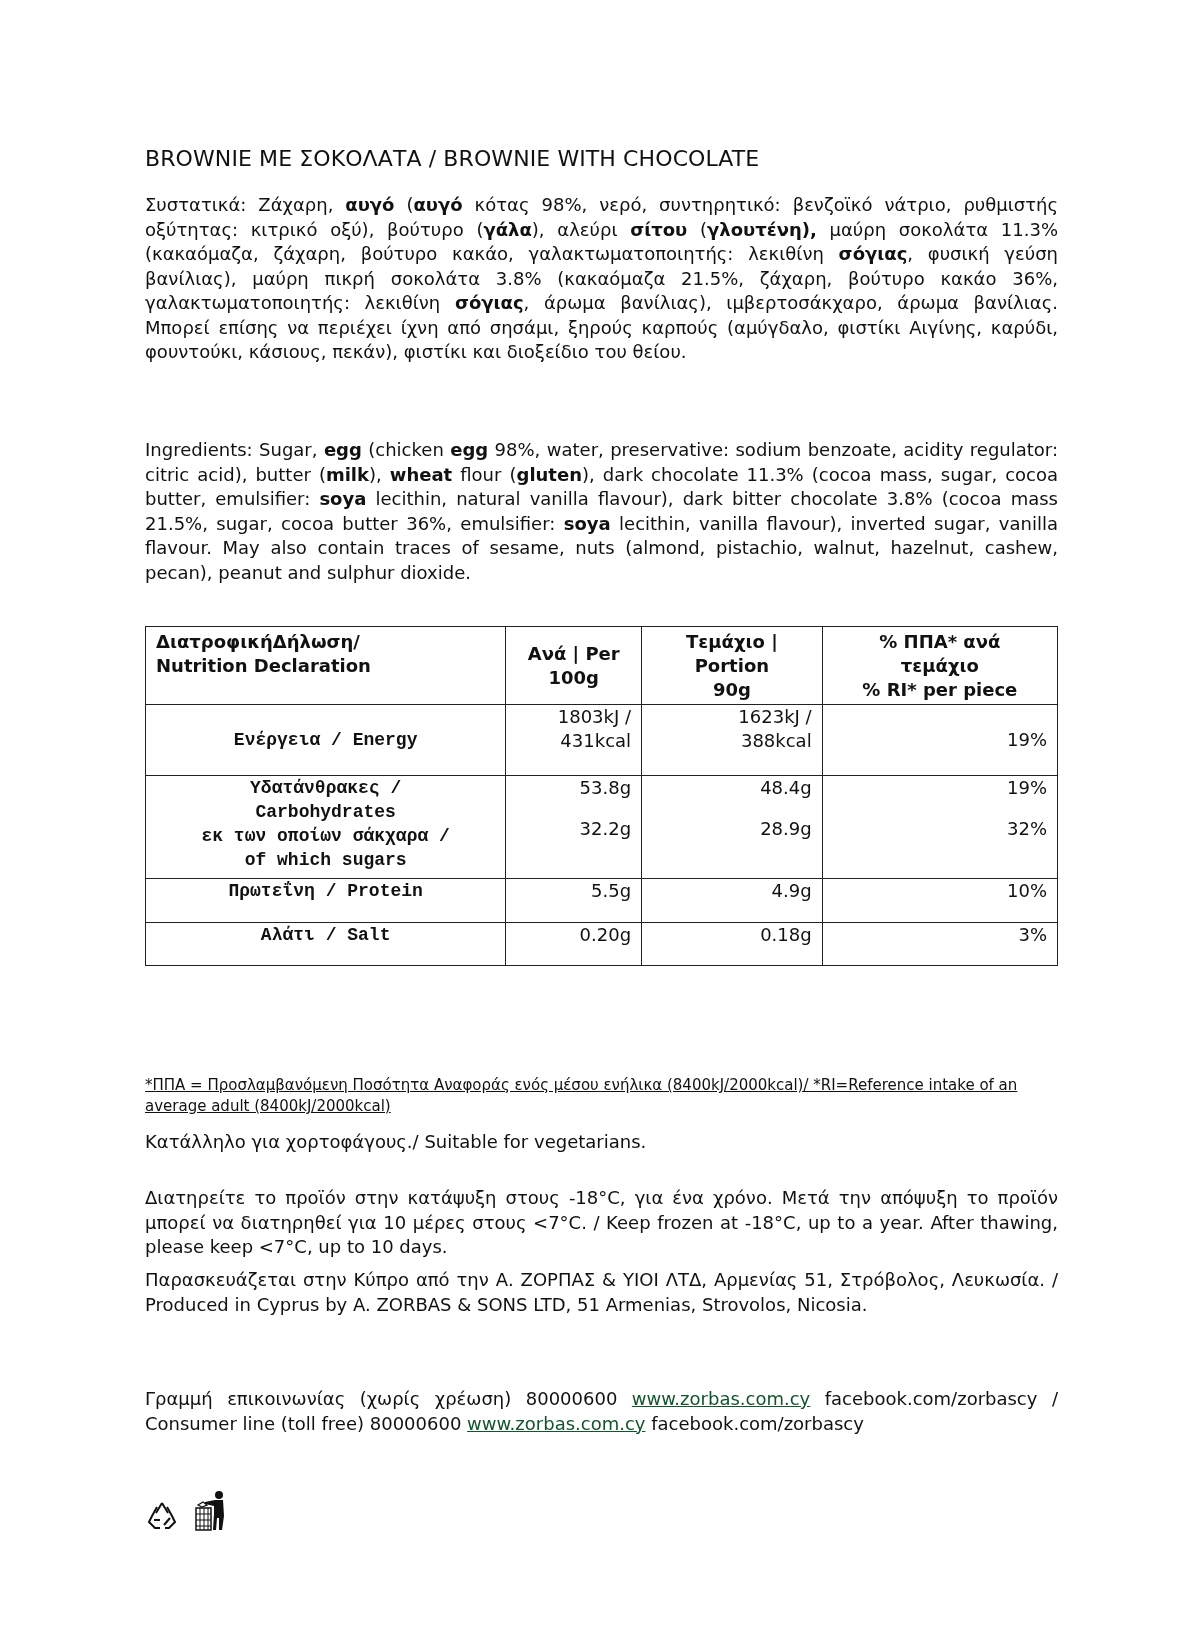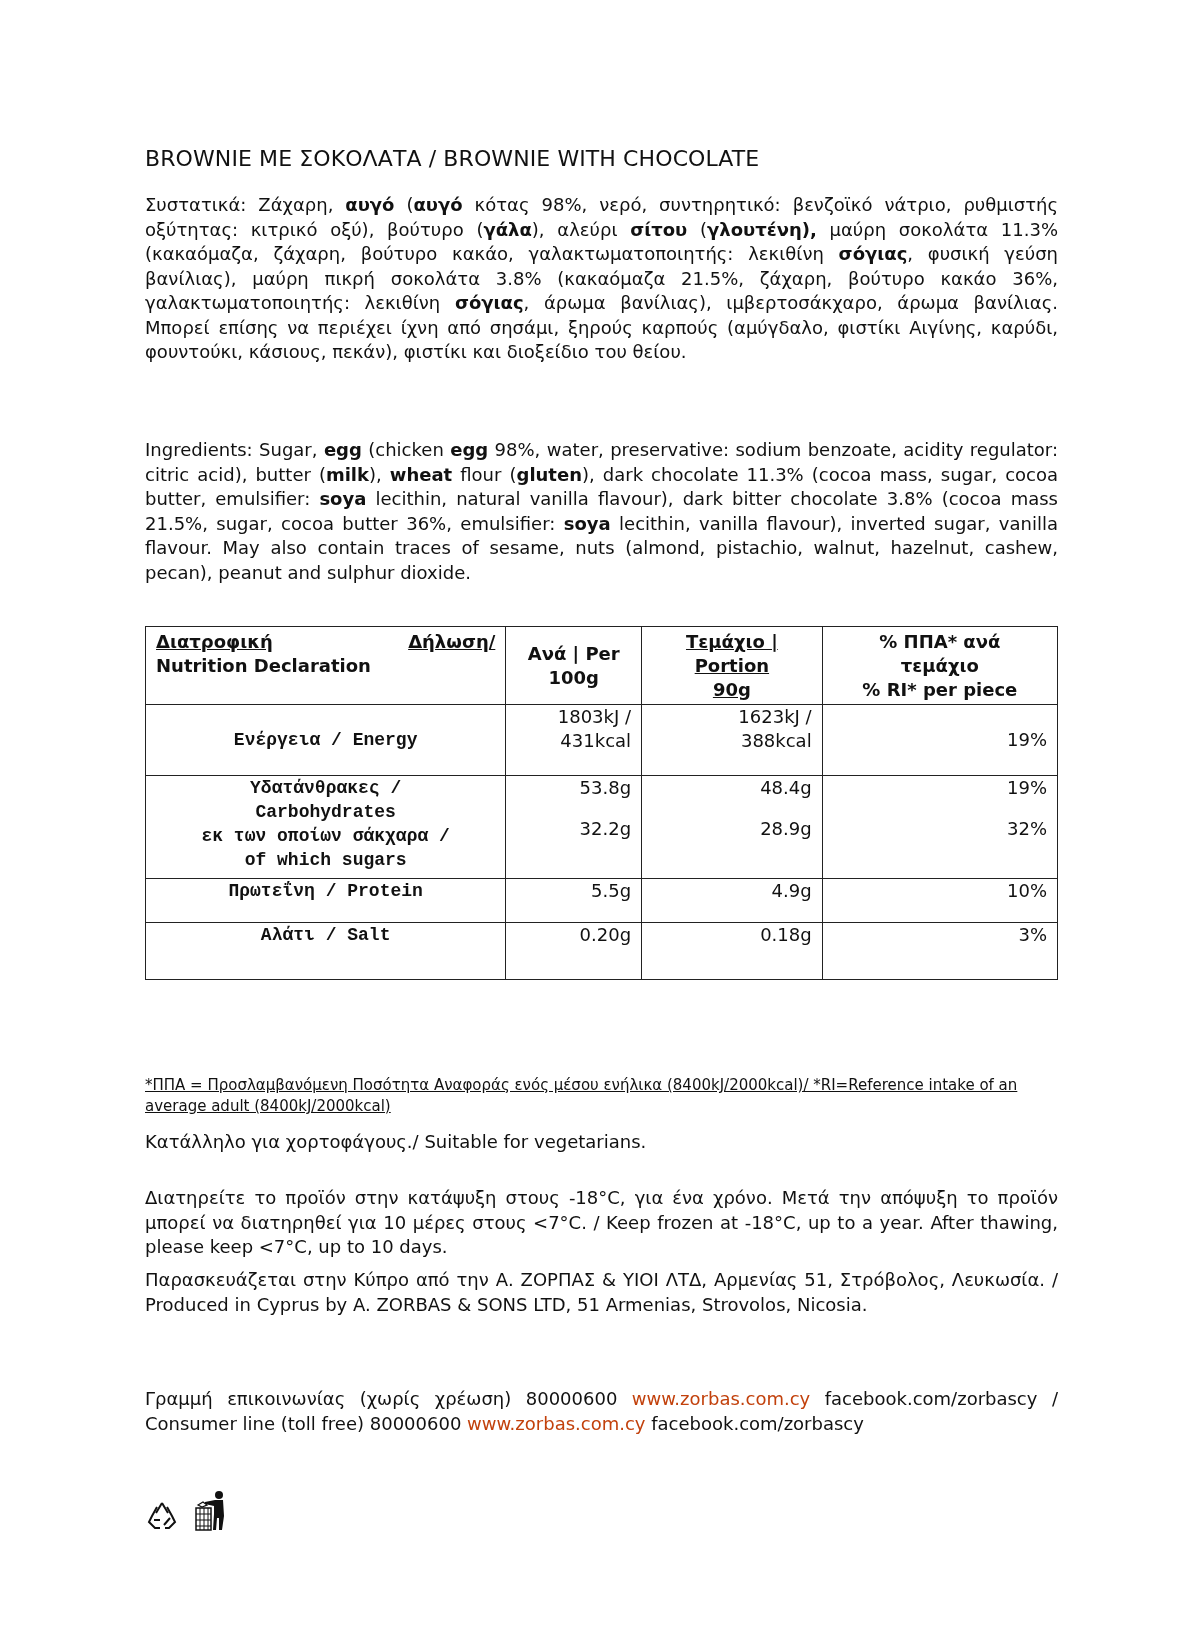--- a/index.html
+++ b/index.html
@@ -9,31 +9,31 @@
   .para { position: absolute; left: 0; width: 913px; font-size: 18px; line-height: 24.5px; text-align: justify; }
   .para b { font-weight: bold; }
   #gr-ing { top: 193px; }
   #en-ing { top: 438px; }
   table.nut { position: absolute; top: 626px; left: 0; width: 913px; border-collapse: collapse; font-size: 18px; line-height: 24px; }
   table.nut td, table.nut th { border: 1.5px solid #222; padding: 0 10px; vertical-align: top; }
   table.nut th { font-weight: bold; text-align: center; vertical-align: middle; }
   table.nut th.first { text-align: left; }
   .c1 { width: 340px; }
   .c2 { width: 115px; }
-  .c3 { width: 160px; text-decoration: underline; }
+  .c3 { width: 160px; }
   .c4 { width: 215px; }
   td.lbl { font-weight: bold; text-align: center; font-family: Liberation Mono, monospace; }
   td.val { text-align: right; }
-  .hdr1-line1 { display: flex; justify-content: space-between; text-decoration: underline; }
+  .hdr1-line1 { display: flex; justify-content: flex-start; }
   .foot { position: absolute; left: 0; width: 913px; top: 1075px; font-size: 15px; line-height: 21px; text-decoration: underline; }
   #veg { top: 1130px; }
   #storage { top: 1186px; }
   #produced { top: 1268px; }
   #contact { top: 1387px; }
-  a.link { color: #c2410c; }
+  a.link { color: #14532d; text-decoration: underline; }
   .icons { position: absolute; top: 1490px; left: 0; display: flex; gap: 14px; align-items: flex-end; }
 </style>
 </head>
 <body>
 
 <div class="page">
   <div class="title">BROWNIE ΜΕ ΣΟΚΟΛΑΤΑ / BROWNIE WITH CHOCOLATE</div>
 
   <div class="para" id="gr-ing"><span>Συστατικά: Ζάχαρη, </span><b>αυγό</b><span> (</span><b>αυγό</b><span> κότας 98%, νερό, συντηρητικό: βενζοϊκό νάτριο, ρυθμιστής οξύτητας: κιτρικό οξύ), βούτυρο (</span><b>γάλα</b><span>), αλεύρι </span><b>σίτου</b><span> (</span><b>γλουτένη),</b><span> μαύρη σοκολάτα 11.3% (κακαόμαζα, ζάχαρη, βούτυρο κακάο, γαλακτωματοποιητής: λεκιθίνη </span><b>σόγιας</b><span>, φυσική γεύση βανίλιας), μαύρη πικρή σοκολάτα 3.8% (κακαόμαζα 21.5%, ζάχαρη, βούτυρο κακάο 36%, γαλακτωματοποιητής: λεκιθίνη </span><b>σόγιας</b><span>, άρωμα βανίλιας), ιμβερτοσάκχαρο, άρωμα βανίλιας. Μπορεί επίσης να περιέχει ίχνη από σησάμι, ξηρούς καρπούς (αμύγδαλο, φιστίκι Αιγίνης, καρύδι, φουντούκι, κάσιους, πεκάν), φιστίκι και διοξείδιο του θείου.</span></div>
 
@@ -110,21 +110,21 @@
           <td class="val" style="vertical-align: top;">
             <div>5.5g</div>
           </td>
           <td class="val" style="vertical-align: top;">
             <div>4.9g</div>
           </td>
           <td class="val" style="vertical-align: top; padding-left: 46px;">
             <div>10%</div>
           </td>
         </tr>
-        <tr style="height: 57px;">
+        <tr style="height: 43px;">
           <td class="lbl" style="vertical-align: top;">
             <div>Αλάτι /  Salt</div>
           </td>
           <td class="val" style="vertical-align: top;">
             <div>0.20g</div>
           </td>
           <td class="val" style="vertical-align: top;">
             <div>0.18g</div>
           </td>
           <td class="val" style="vertical-align: top;">

